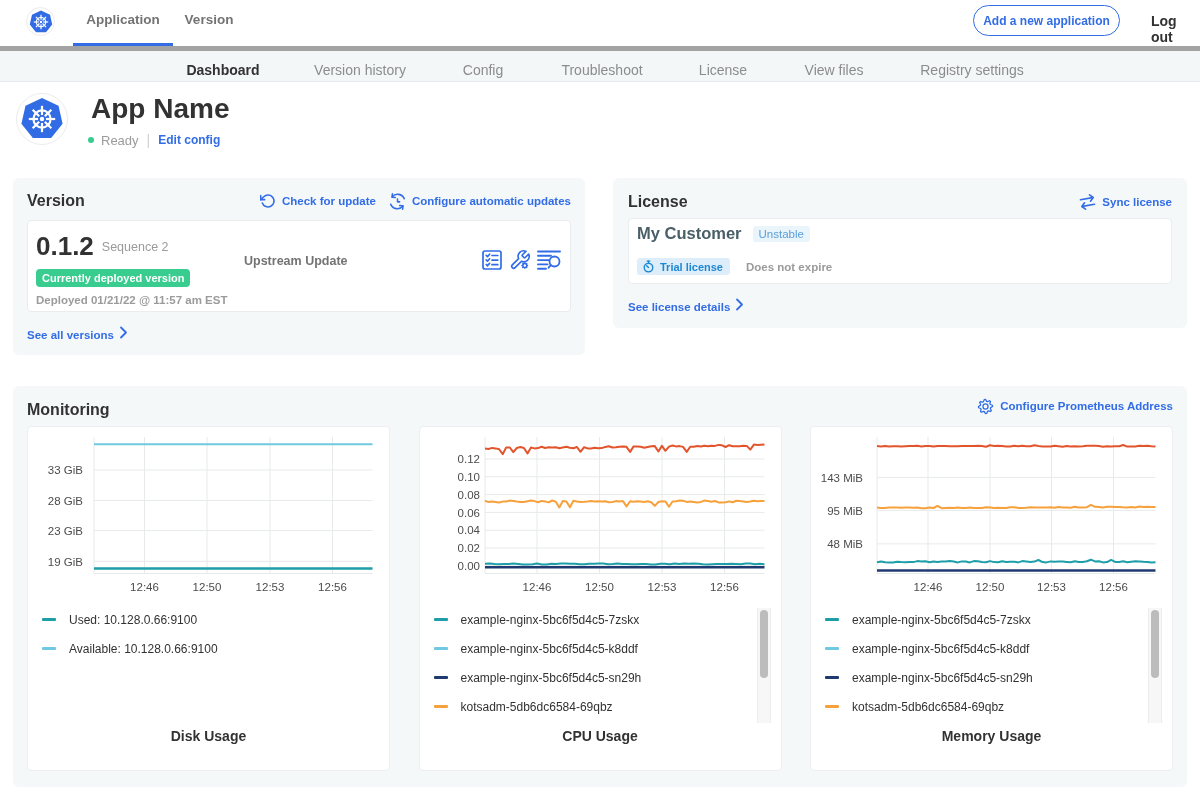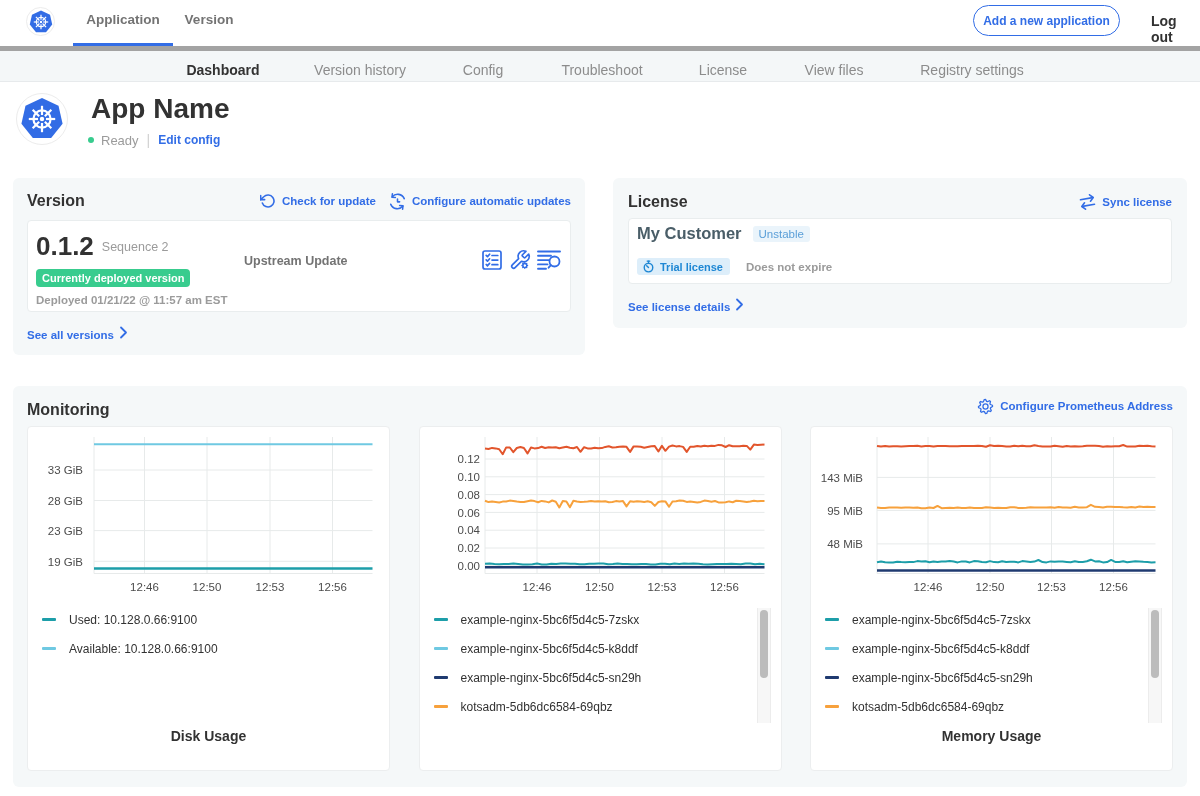--- a/index.html
+++ b/index.html
@@ -320,20 +320,21 @@
           </svg>
         <div class="legend" style="right:14px;">
           <div class="legenditem"><span class="dash" style="background:#1d9ea9;"></span>example-nginx-5bc6f5d4c5-7zskx</div>
           <div class="legenditem"><span class="dash" style="background:#6fc9e2;"></span>example-nginx-5bc6f5d4c5-k8ddf</div>
           <div class="legenditem"><span class="dash" style="background:#1f3a70;"></span>example-nginx-5bc6f5d4c5-sn29h</div>
           <div class="legenditem"><span class="dash" style="background:#f7a13c;"></span>kotsadm-5db6dc6584-69qbz</div>
         </div>
         <div class="lgscroll">
             <div class="lgthumb"></div>
           </div>
+        <div class="charttitle">CPU Usage</div>
       </div>
       <div class="chartcard" id="mem">
         <svg width="361" height="168" viewBox="0 0 361 168" style="position:absolute;left:0;top:0;">
             <g stroke="#e7eaea" stroke-width="1">
               <line x1="66" y1="50.4" x2="344.5" y2="50.4"></line>
               <line x1="66" y1="83.4" x2="344.5" y2="83.4"></line>
               <line x1="66" y1="116.9" x2="344.5" y2="116.9"></line>
               <line x1="66" y1="146.5" x2="344.5" y2="146.5"></line>
               <line x1="117" y1="10" x2="117" y2="146.5"></line>
               <line x1="179" y1="10" x2="179" y2="146.5"></line>

